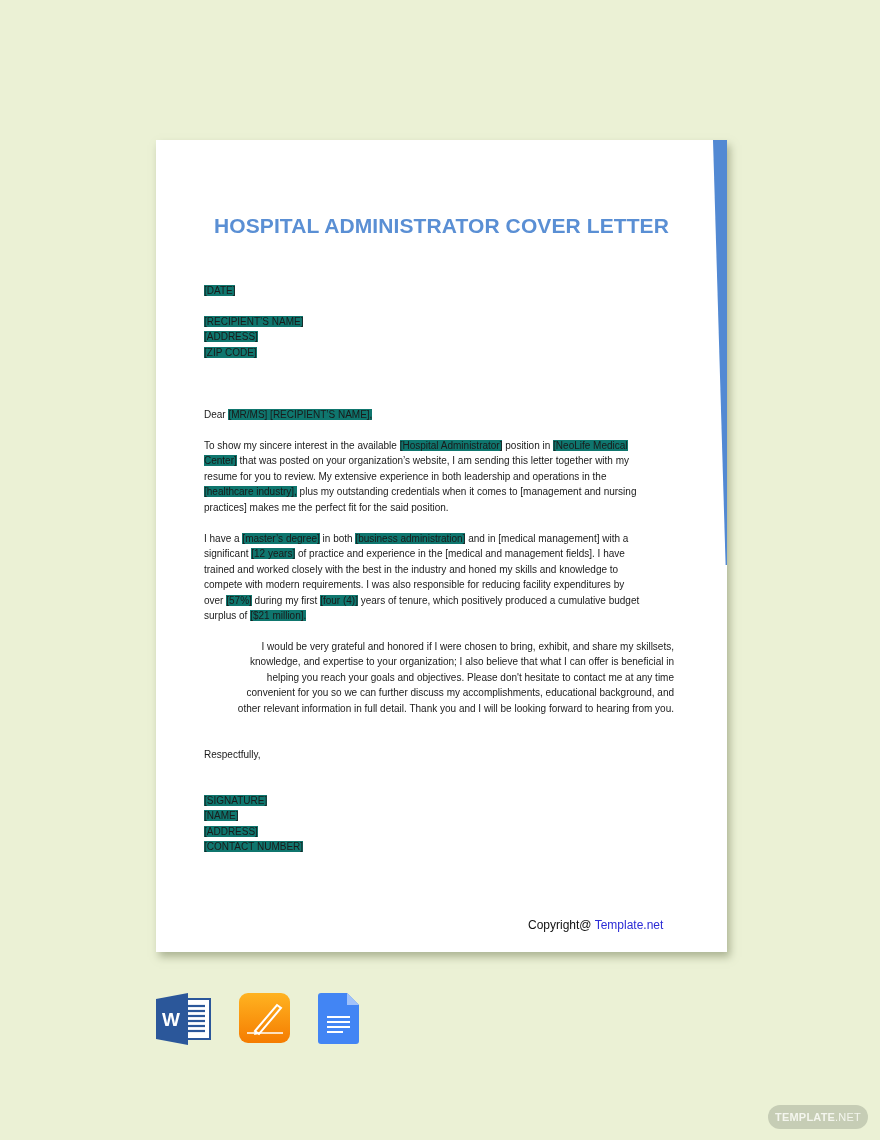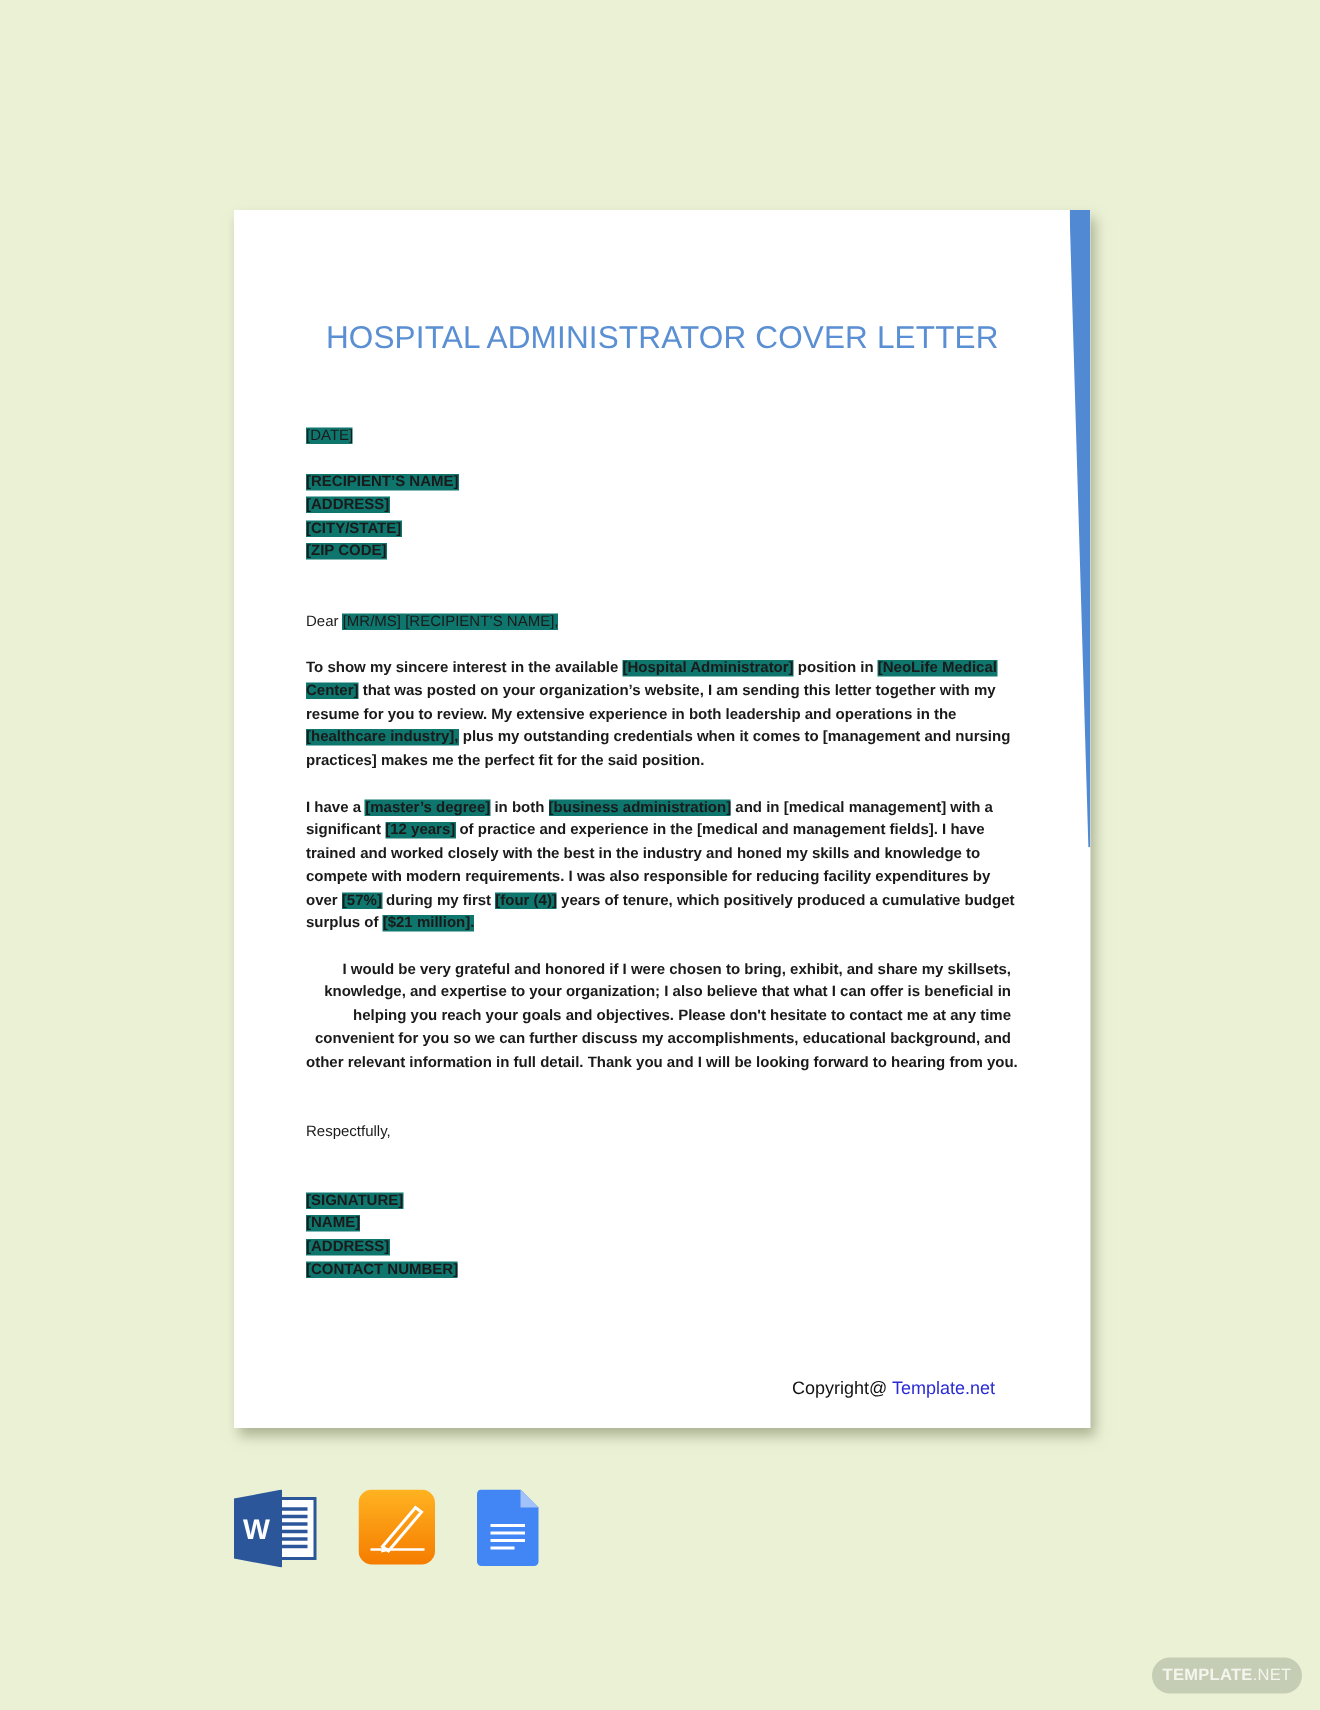--- a/index.html
+++ b/index.html
@@ -18,28 +18,28 @@
   .stripe {
     position: absolute; left: 713px; top: 140px;
     width: 14px; height: 425px;
     background: #5289d3;
     clip-path: polygon(0 0, 100% 0, 100% 100%, 90% 100%);
   }
   .title {
     position: absolute; left: 0; right: 0; top: 74px;
     text-align: center;
     color: #5a8fd4;
-    font-weight: normal; font-size: 21px; letter-spacing: 0.1px;
+    font-weight: bold; font-size: 21px; letter-spacing: 0.1px;
   }
   .body-text {
     position: absolute; left: 48px; width: 470px;
     font-size: 10px; line-height: 15.4px; color: #1a1a1a;
   }
   .hl { background: #0f766e; }
-  .line { display: block; white-space: nowrap; font-weight: bold; }
+  .line { display: block; white-space: nowrap; }
   .copyright {
     position: absolute; left: 372px; top: 778px;
     font-size: 12px; color: #111;
   }
   .copyright a { color: #2b2bd6; text-decoration: none; }
   .app-icons { position: absolute; top: 993px; left: 156px; height: 52px; }
   .app-icon { position: absolute; top: 0; }
   .badge {
     position: absolute; left: 768px; top: 1105px;
     width: 100px; height: 24px; border-radius: 12px;
@@ -55,21 +55,20 @@
 <div class="page">
   <div class="title">HOSPITAL ADMINISTRATOR COVER LETTER</div>
 
   <div class="body-text" style="top:143px;">
     <span class="hl">[DATE]</span>
   </div>
 
   <div class="body-text" style="top:174px;">
     <span class="line"><span class="hl">[RECIPIENT’S NAME]</span></span>
     <span class="line"><span class="hl">[ADDRESS]</span></span>
-    <span class="line"><span class="hl">[CITY/STATE]</span></span>
     <span class="line"><span class="hl">[ZIP CODE]</span></span>
   </div>
 
   <div class="body-text" style="top:298px;">
     <span class="line"><span>To show my sincere interest in the available </span><span class="hl">[Hospital Administrator]</span><span> position in </span><span class="hl">[NeoLife Medical</span></span>
     <span class="line"><span class="hl">Center]</span><span> that was posted on your organization’s website, I am sending this letter together with my</span></span>
     <span class="line">resume for you to review. My extensive experience in both leadership and operations in the</span>
     <span class="line"><span class="hl">[healthcare industry],</span><span> plus my outstanding credentials when it comes to [management and nursing</span></span>
     <span class="line">practices] makes me the perfect fit for the said position.</span>
   </div>

